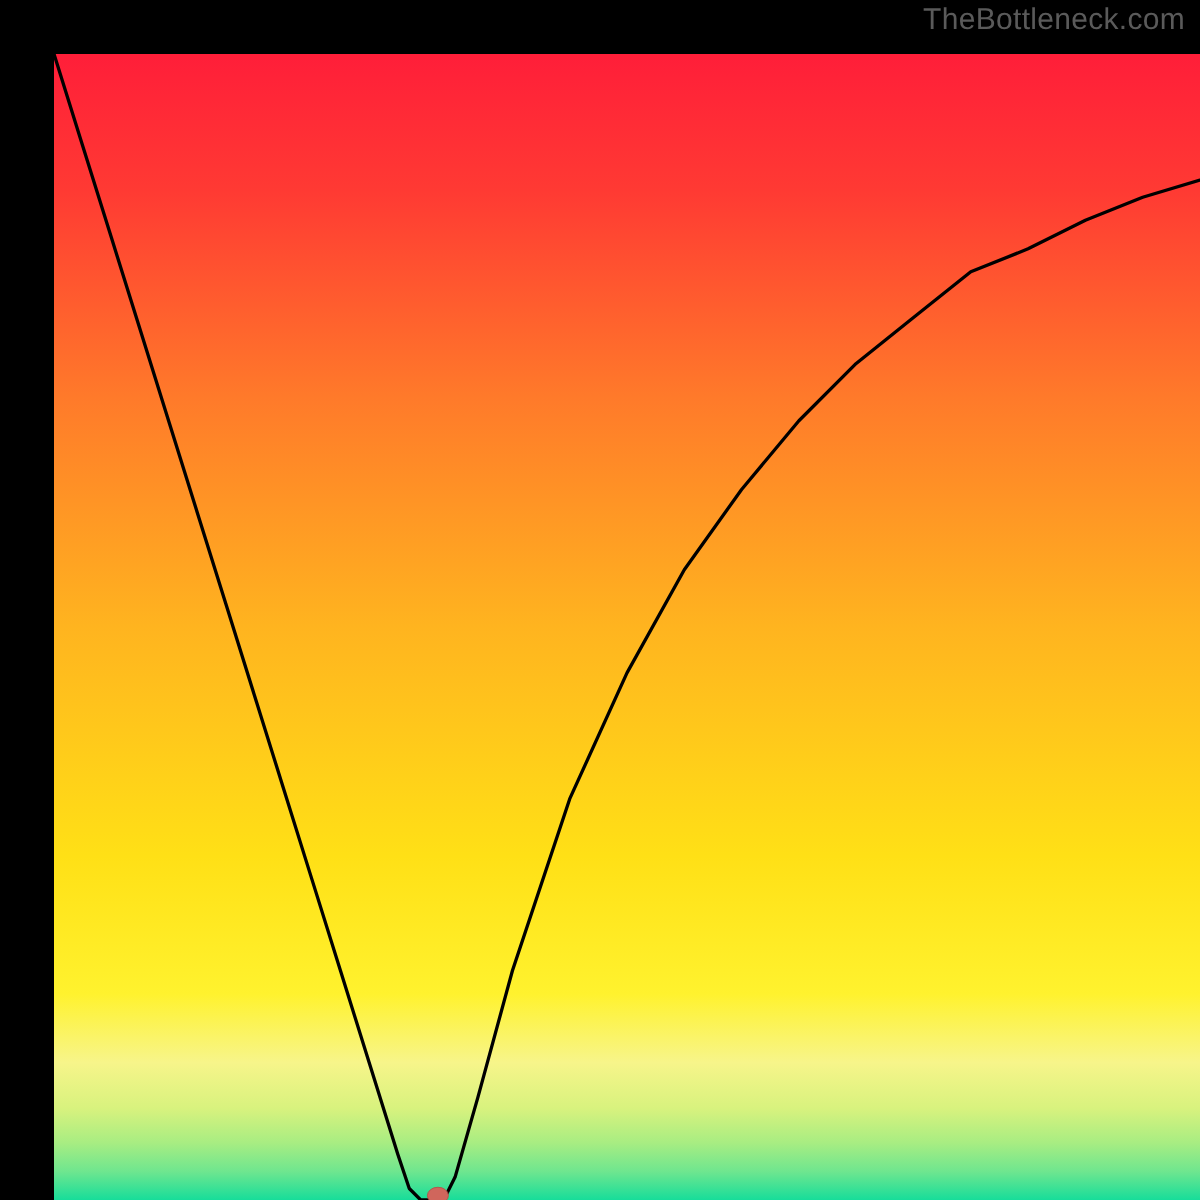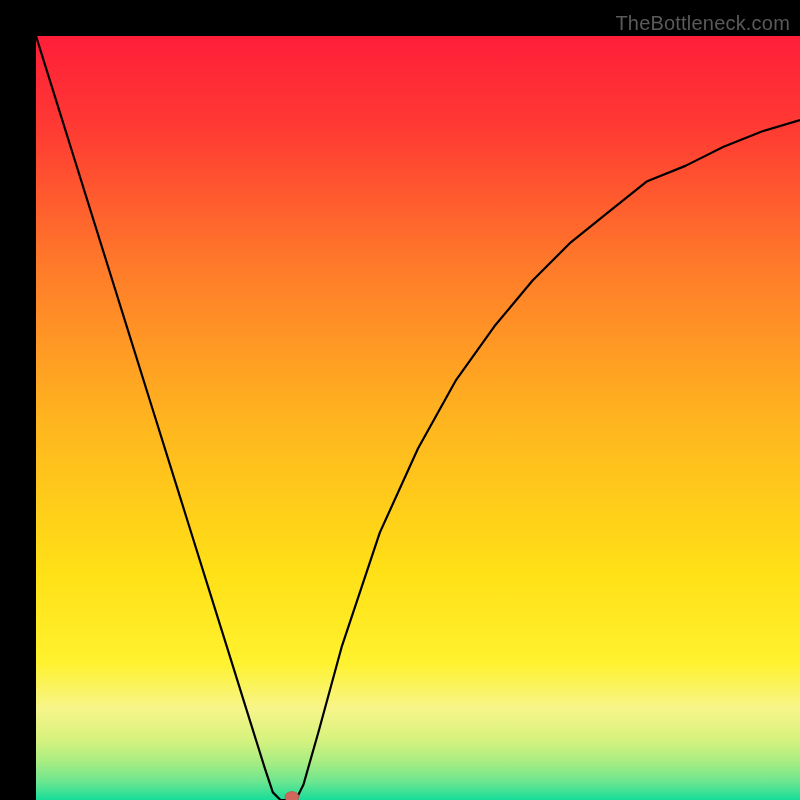--- a/index.html
+++ b/index.html
@@ -22,21 +22,21 @@
   }
   .plot {
     position: absolute;
     left: 18px;
     top: 18px;
     width: 764px;
     height: 764px;
   }
   .watermark {
     position: absolute;
-    top: 12px;
+    top: 2px;
     right: 10px;
     color: #5a5a5a;
     font-size: 20px;
     font-weight: 500;
     letter-spacing: 0.2px;
     user-select: none;
   }
 </style>
 </head>
 <body>

